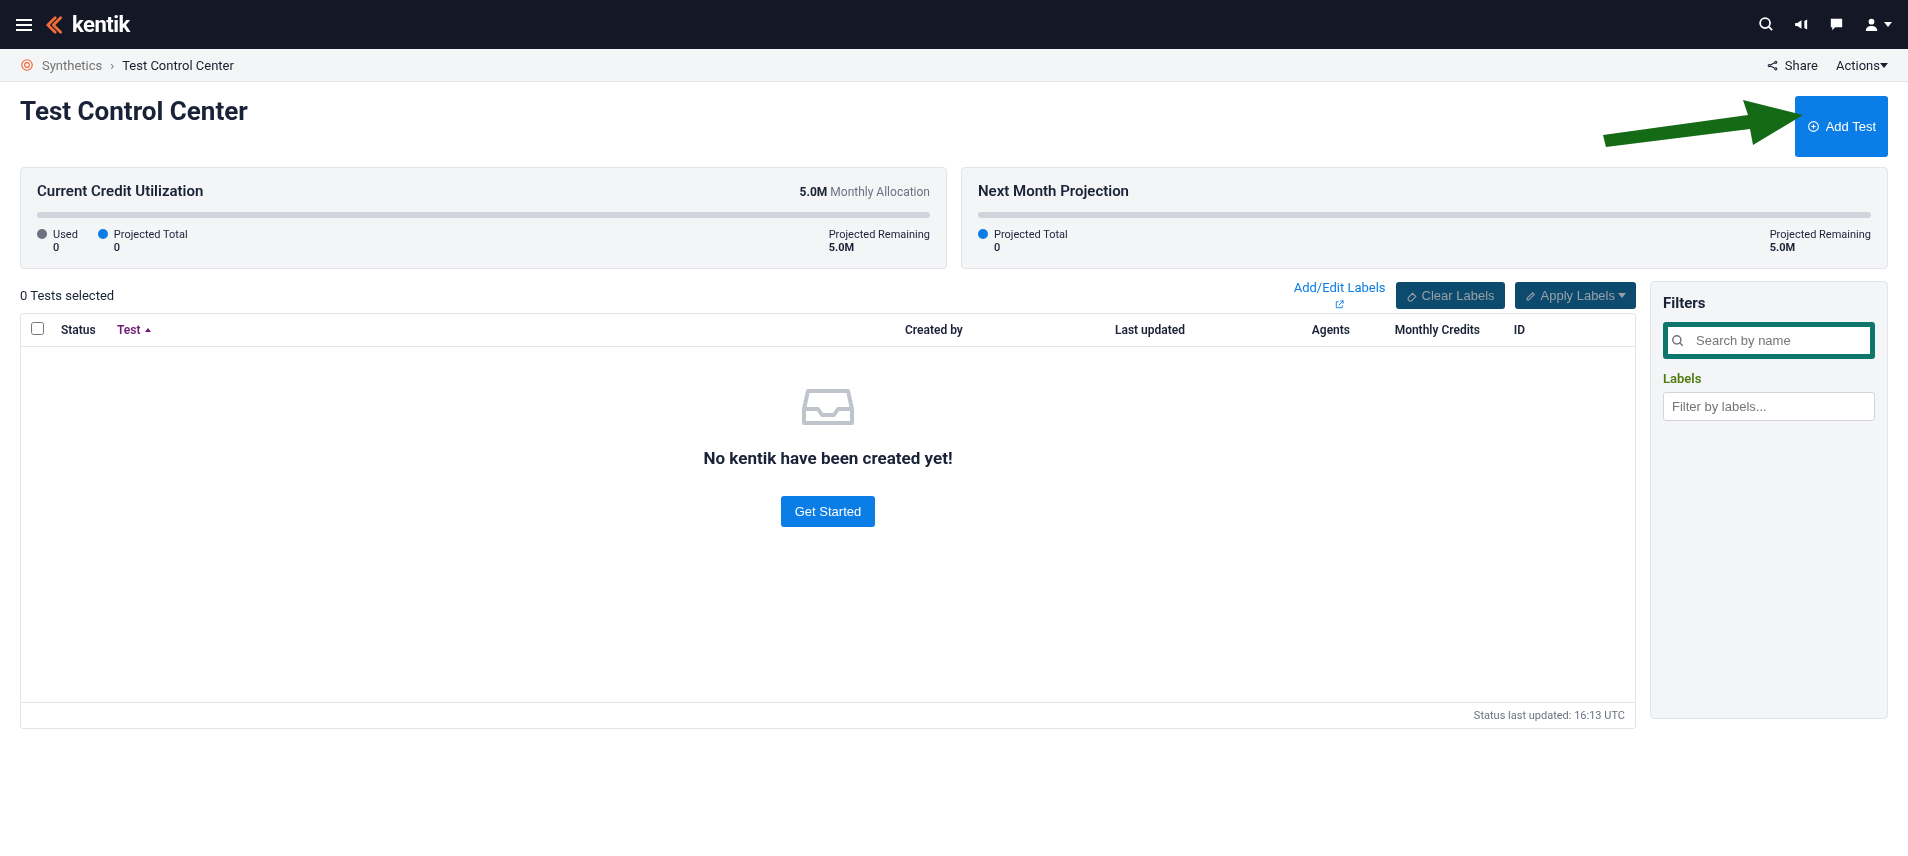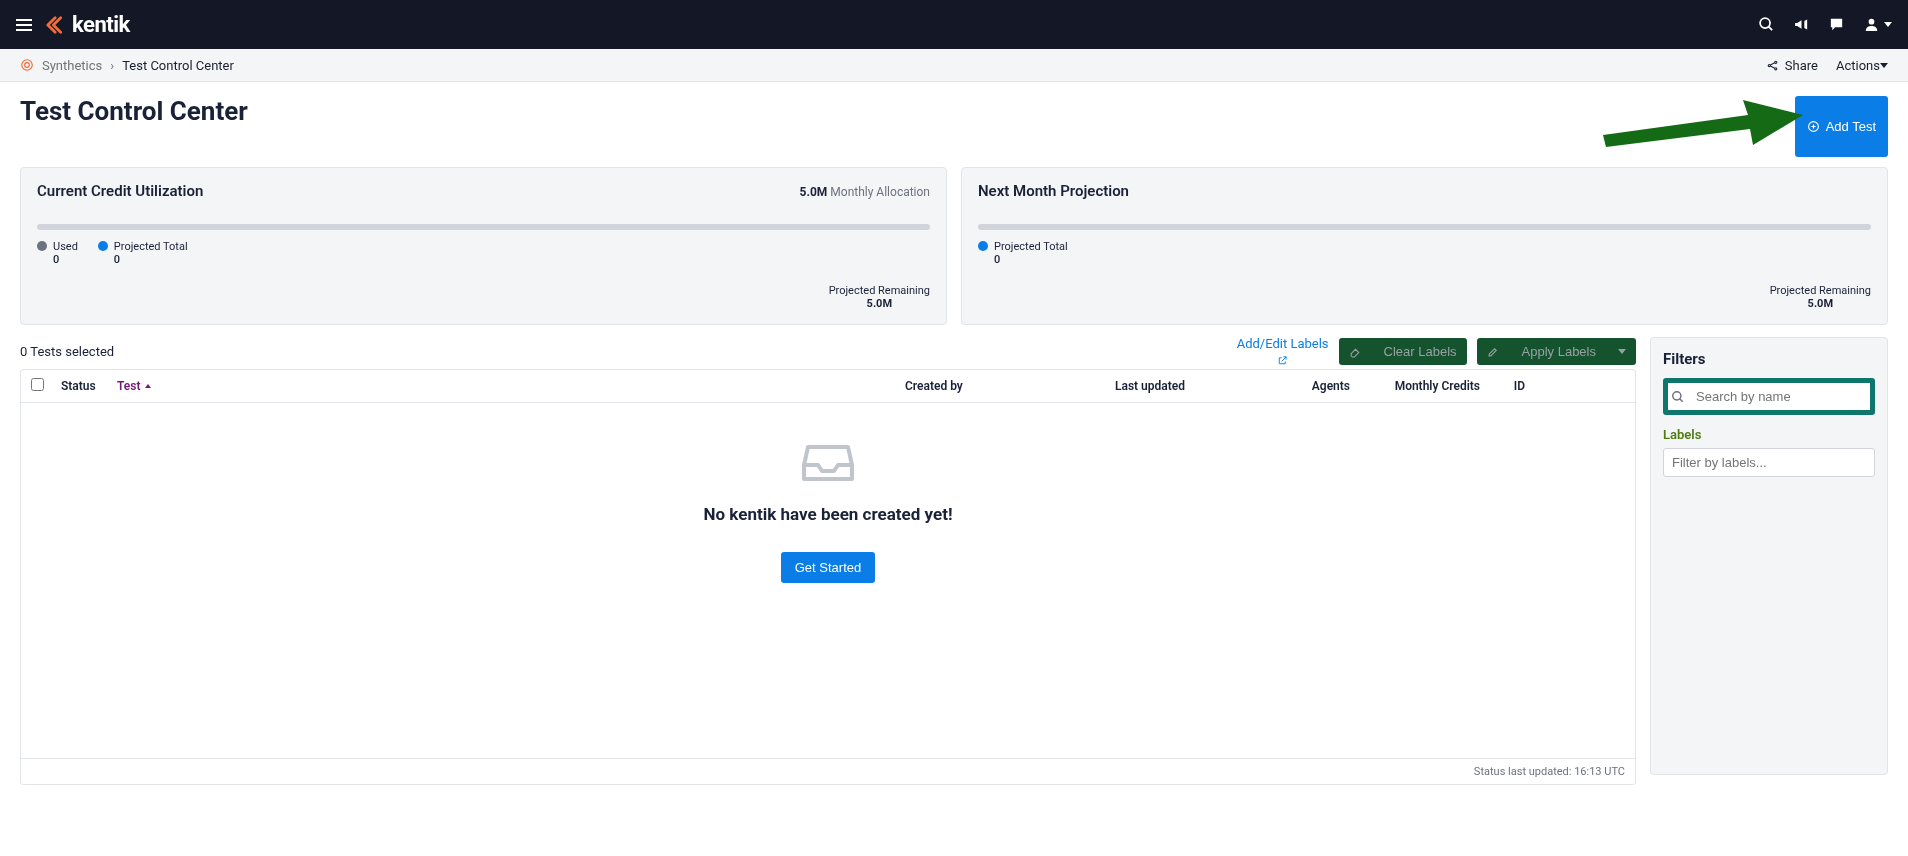--- a/index.html
+++ b/index.html
@@ -29,49 +29,49 @@
     .page-header { padding: 14px 20px 10px; display: flex; justify-content: space-between; align-items: flex-start; }
     .page-title { font-size: 26px; font-weight: 700; color: #1a2238; }
     .add-test-btn { background: #0a7de6; color: #fff; border: none; border-radius: 3px; padding: 23px 12px; font-size: 13px; cursor: pointer; display: flex; align-items: center; gap: 6px; font-weight: 500; }
     
     
     .arrow-annotation { position: absolute; right: 100px; top: 95px; pointer-events: none; z-index: 5; }
     
     
     .stats-row { display: flex; gap: 14px; padding: 0 20px 12px; }
     .stat-card { flex: 1; background: #f4f5f7; border: 1px solid #e1e4e8; border-radius: 4px; padding: 14px 16px; }
-    .stat-card-header { display: flex; justify-content: space-between; align-items: baseline; margin-bottom: 24px; }
+    .stat-card-header { display: flex; justify-content: space-between; align-items: baseline; margin-bottom: 12px; }
     .stat-card-title { font-size: 15px; font-weight: 600; color: #1a2238; }
     .stat-card-alloc { font-size: 12px; }
     .stat-card-alloc .value { font-weight: 700; color: #1a2238; }
     .stat-card-alloc .label { color: #6b7280; }
     .stat-bar { height: 6px; background: #d1d5db; border-radius: 3px; position: relative; margin-bottom: 10px; }
     .stat-legend { display: flex; justify-content: space-between; align-items: flex-start; }
     .stat-legend-left { display: flex; gap: 20px; }
     .stat-item { display: flex; align-items: flex-start; gap: 6px; font-size: 11px; }
     .stat-dot { width: 10px; height: 10px; border-radius: 50%; margin-top: 1px; flex-shrink: 0; }
     .stat-dot.grey { background: #6b7280; }
     .stat-dot.blue { background: #0a7de6; }
     .stat-item-text .lbl { color: #1a2238; font-size: 11px; }
     .stat-item-text .val { color: #1a2238; font-size: 11px; font-weight: 500; }
-    .stat-item-right { text-align: center; font-size: 11px; margin-top: 44px; }
+    .stat-item-right { text-align: left; font-size: 11px; }
     .stat-item-right .lbl { color: #1a2238; }
     .stat-item-right .val { font-weight: 700; color: #1a2238; }
     
     
     .main-row { display: flex; gap: 14px; padding: 0 20px 20px; align-items: flex-start; }
     .main-left { flex: 1; min-width: 0; }
     .main-right { width: 238px; }
     
     
     .table-toolbar { display: flex; justify-content: space-between; align-items: center; margin-bottom: 4px; height: 28px; }
     .tests-selected { font-size: 13px; color: #1a2238; }
     .toolbar-actions { display: flex; align-items: center; gap: 10px; }
     .link-action { color: #0a7de6; font-size: 13px; cursor: pointer; display: flex; align-items: center; gap: 4px; flex-direction: column; }
-    .btn-disabled { background: #14532d; color: #9aa0a6; border: none; border-radius: 3px; padding: 6px 10px; font-size: 13px; display: flex; align-items: center; gap: 22px; cursor: not-allowed; }
+    .btn-disabled { background: #0c4a6e; color: #9aa0a6; border: none; border-radius: 3px; padding: 6px 10px; font-size: 13px; display: flex; align-items: center; gap: 3px; cursor: not-allowed; }
     
     
     .table-wrap { border: 1px solid #e1e4e8; border-radius: 3px; }
     .table-head { display: flex; align-items: center; padding: 8px 10px; border-bottom: 1px solid #e1e4e8; font-size: 12px; font-weight: 600; color: #1a2238; }
     .th-check { width: 30px; }
     .th-check input { cursor: pointer; }
     .th-status { width: 56px; }
     .th-test { flex: 1; color: #701a75; display: flex; align-items: center; gap: 4px; cursor: pointer; }
     .th-created { width: 210px; }
     .th-updated { width: 150px; }

